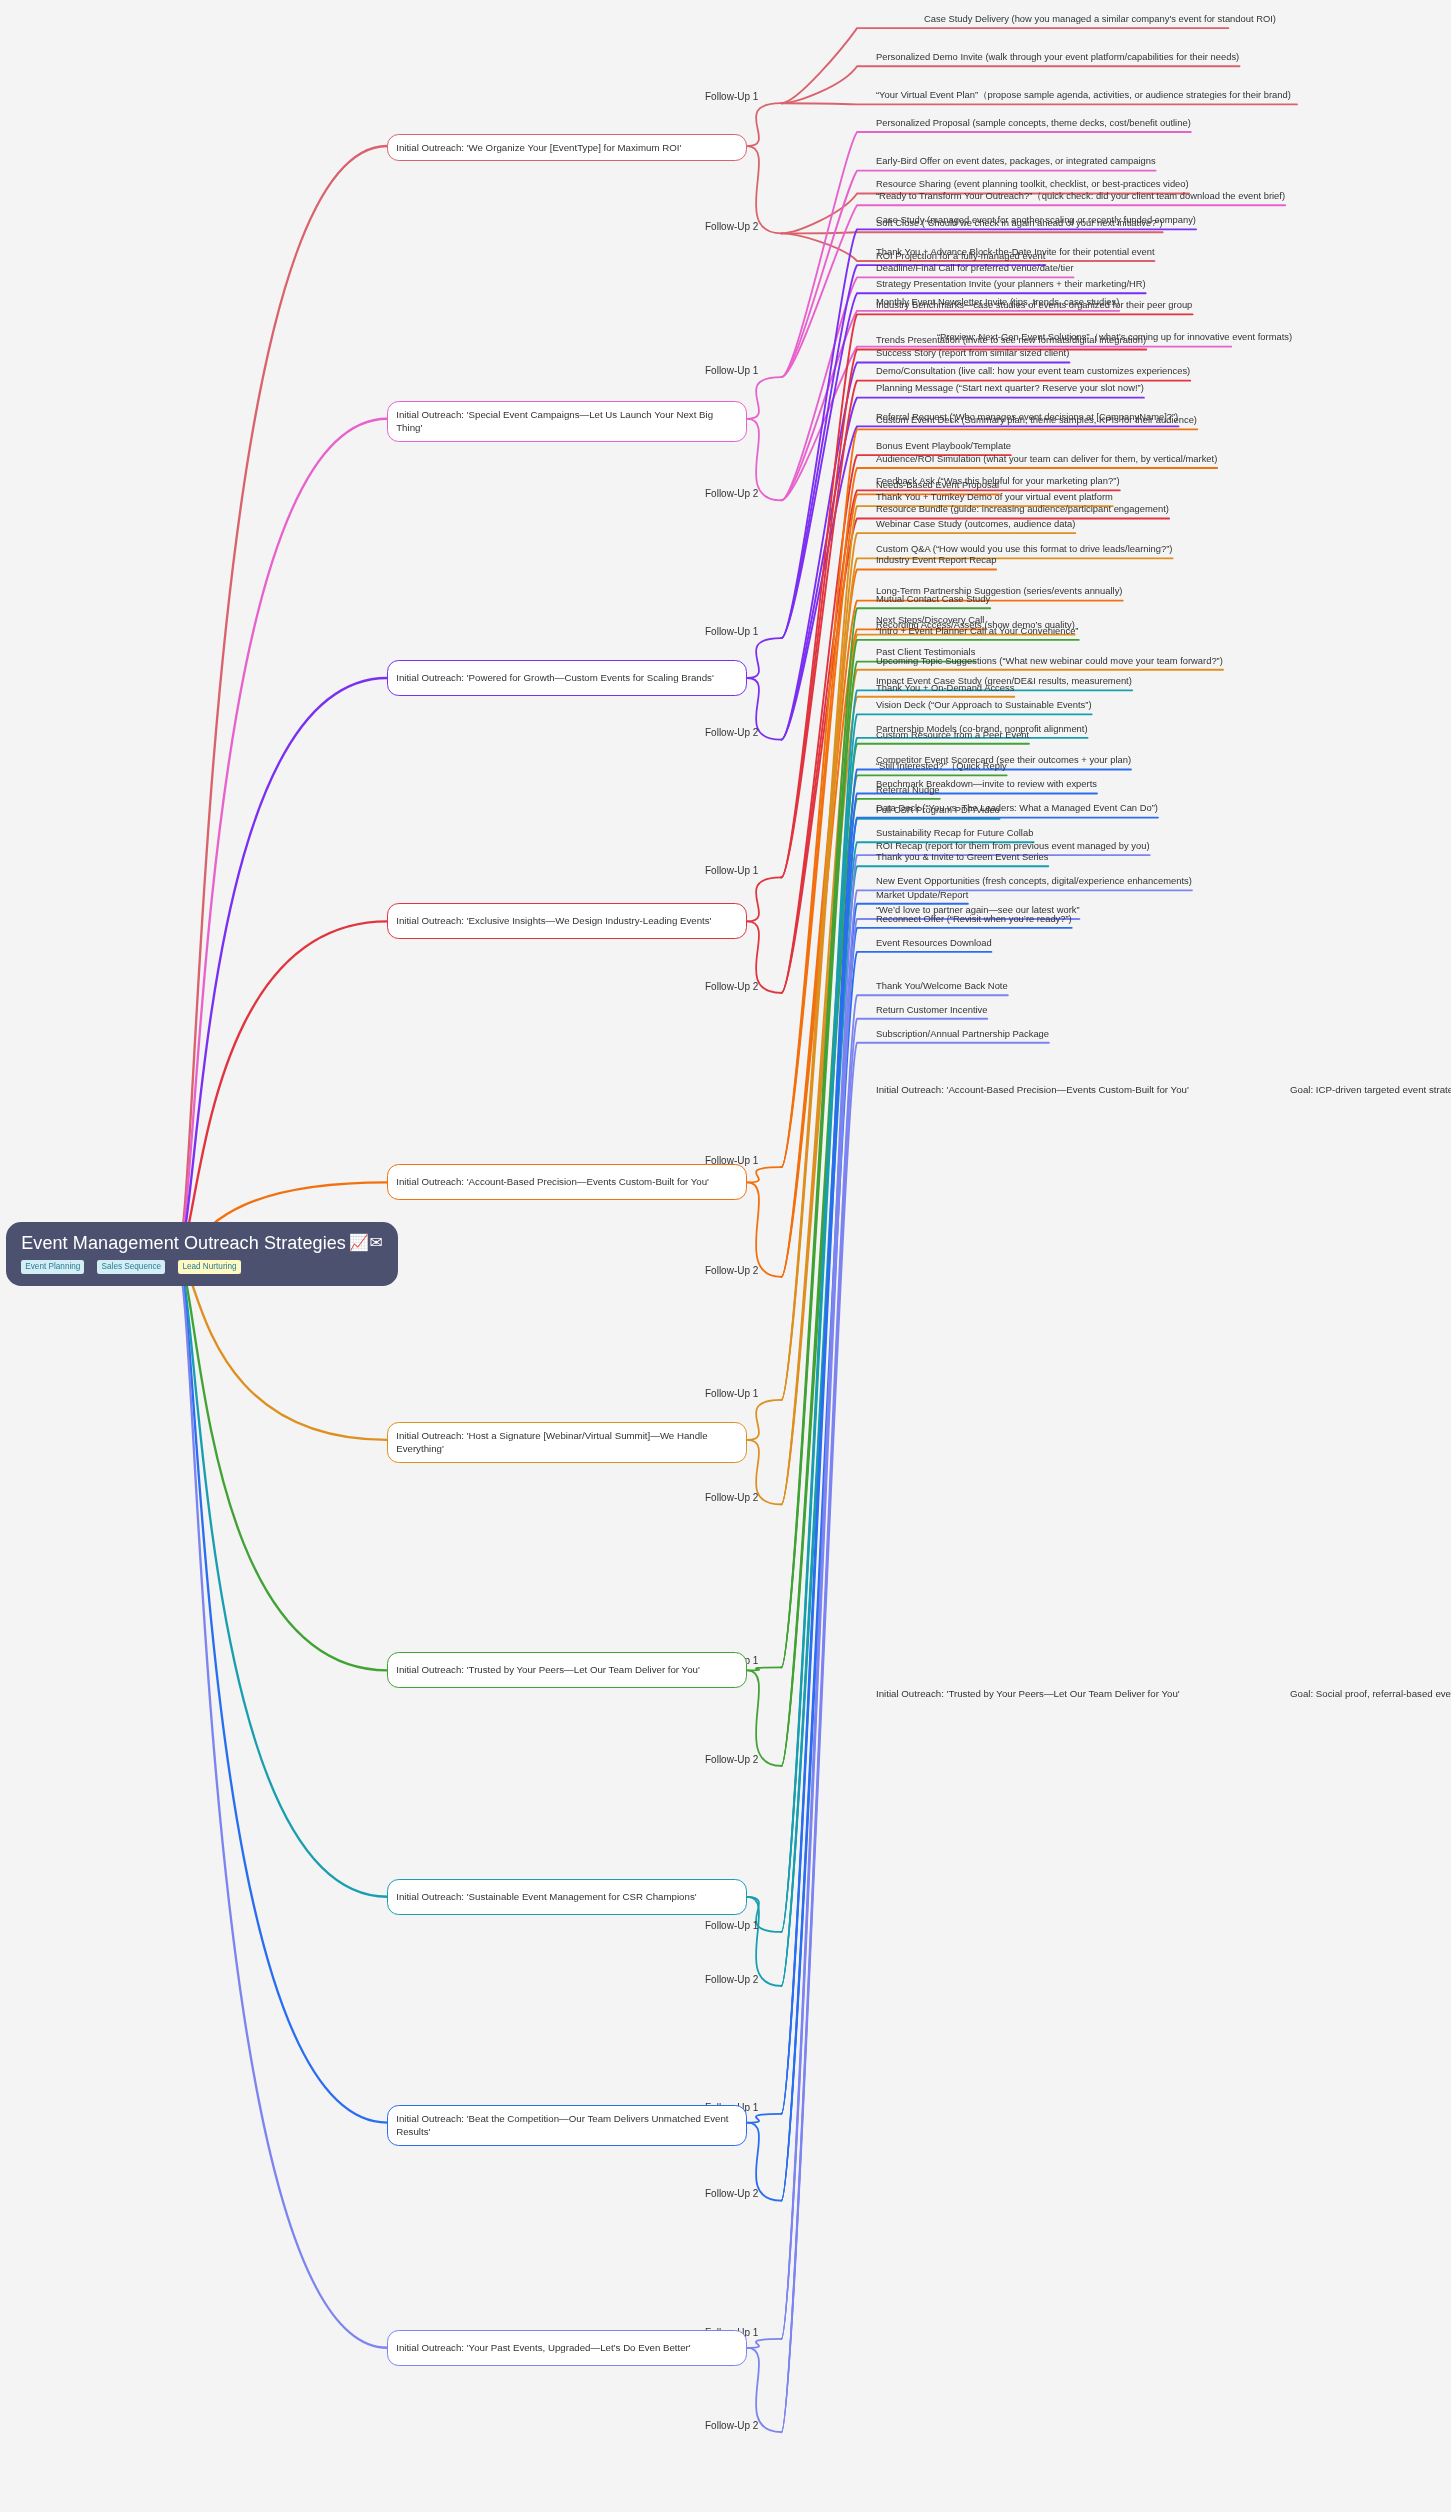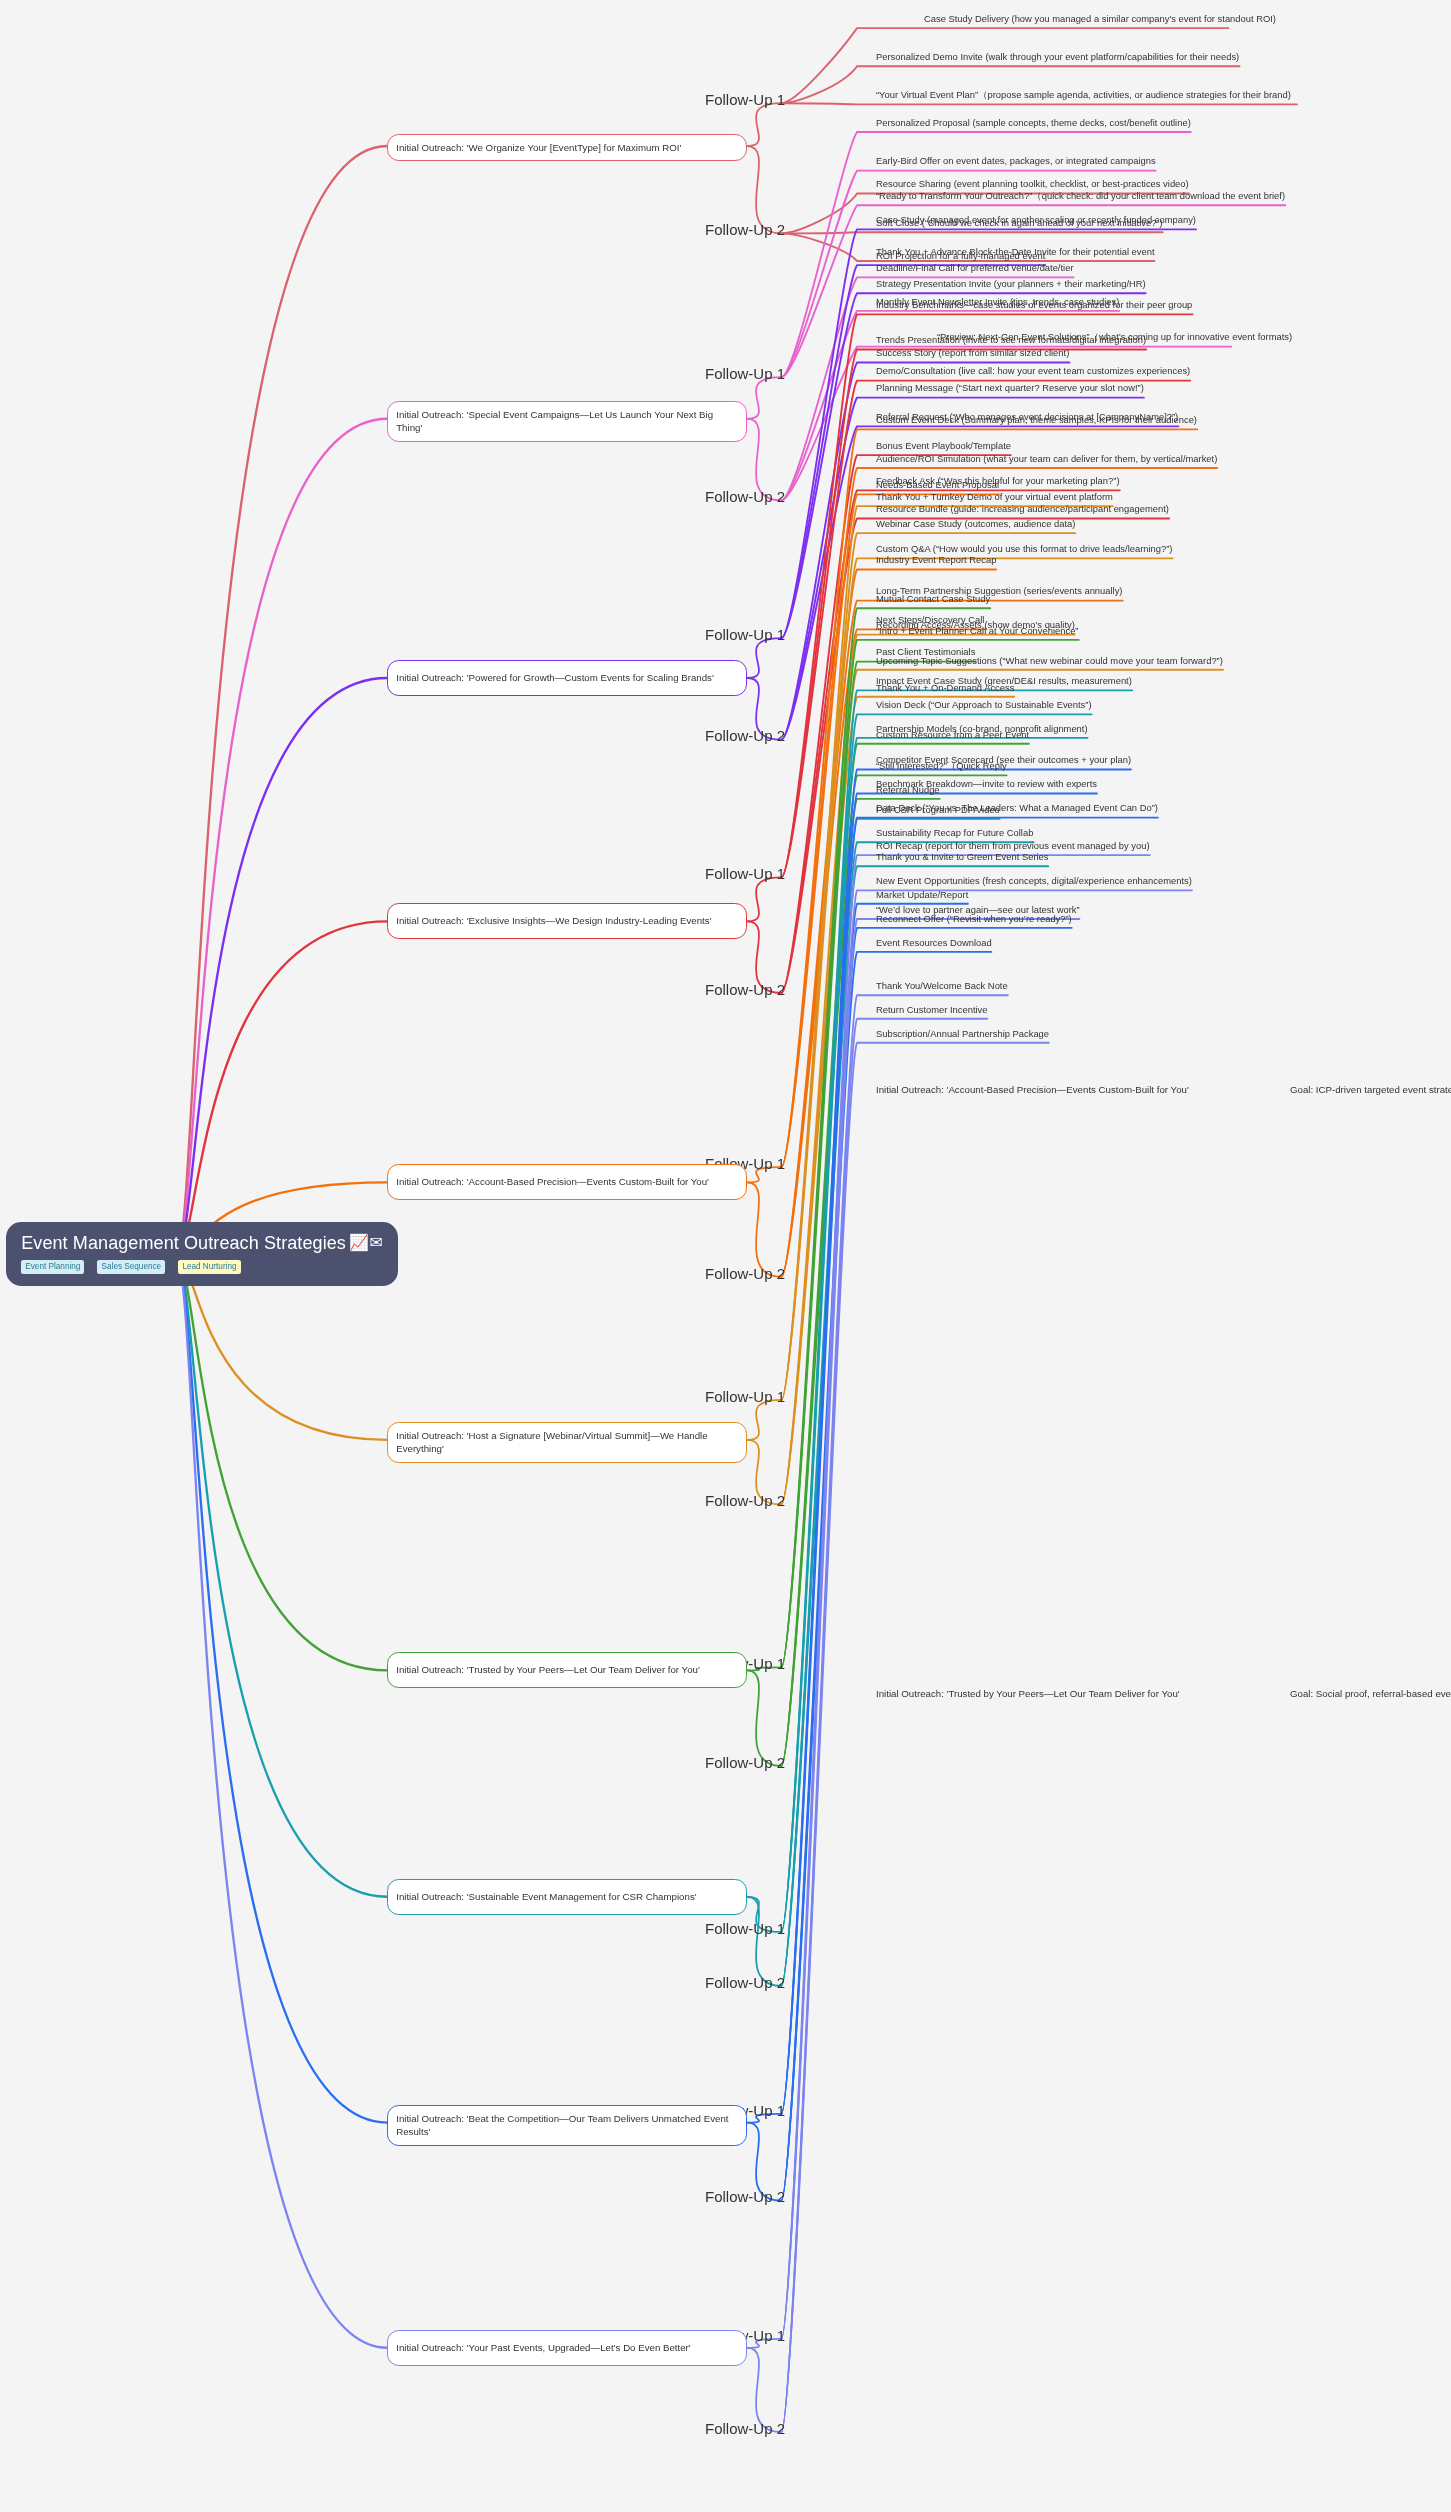--- a/index.html
+++ b/index.html
@@ -53,21 +53,21 @@
   }
   .branch-label{
     font-size:9.7px;
     line-height:1.38;
     color:#333333;
   }
 
   
   .fu-label{
     position:absolute;
-    font-size:15px;
+    font-size:10px;
     color:#333333;
     white-space:nowrap;
     z-index:25;
   }
 
   
   .leaf{
     position:absolute;
     z-index:25;
   }

